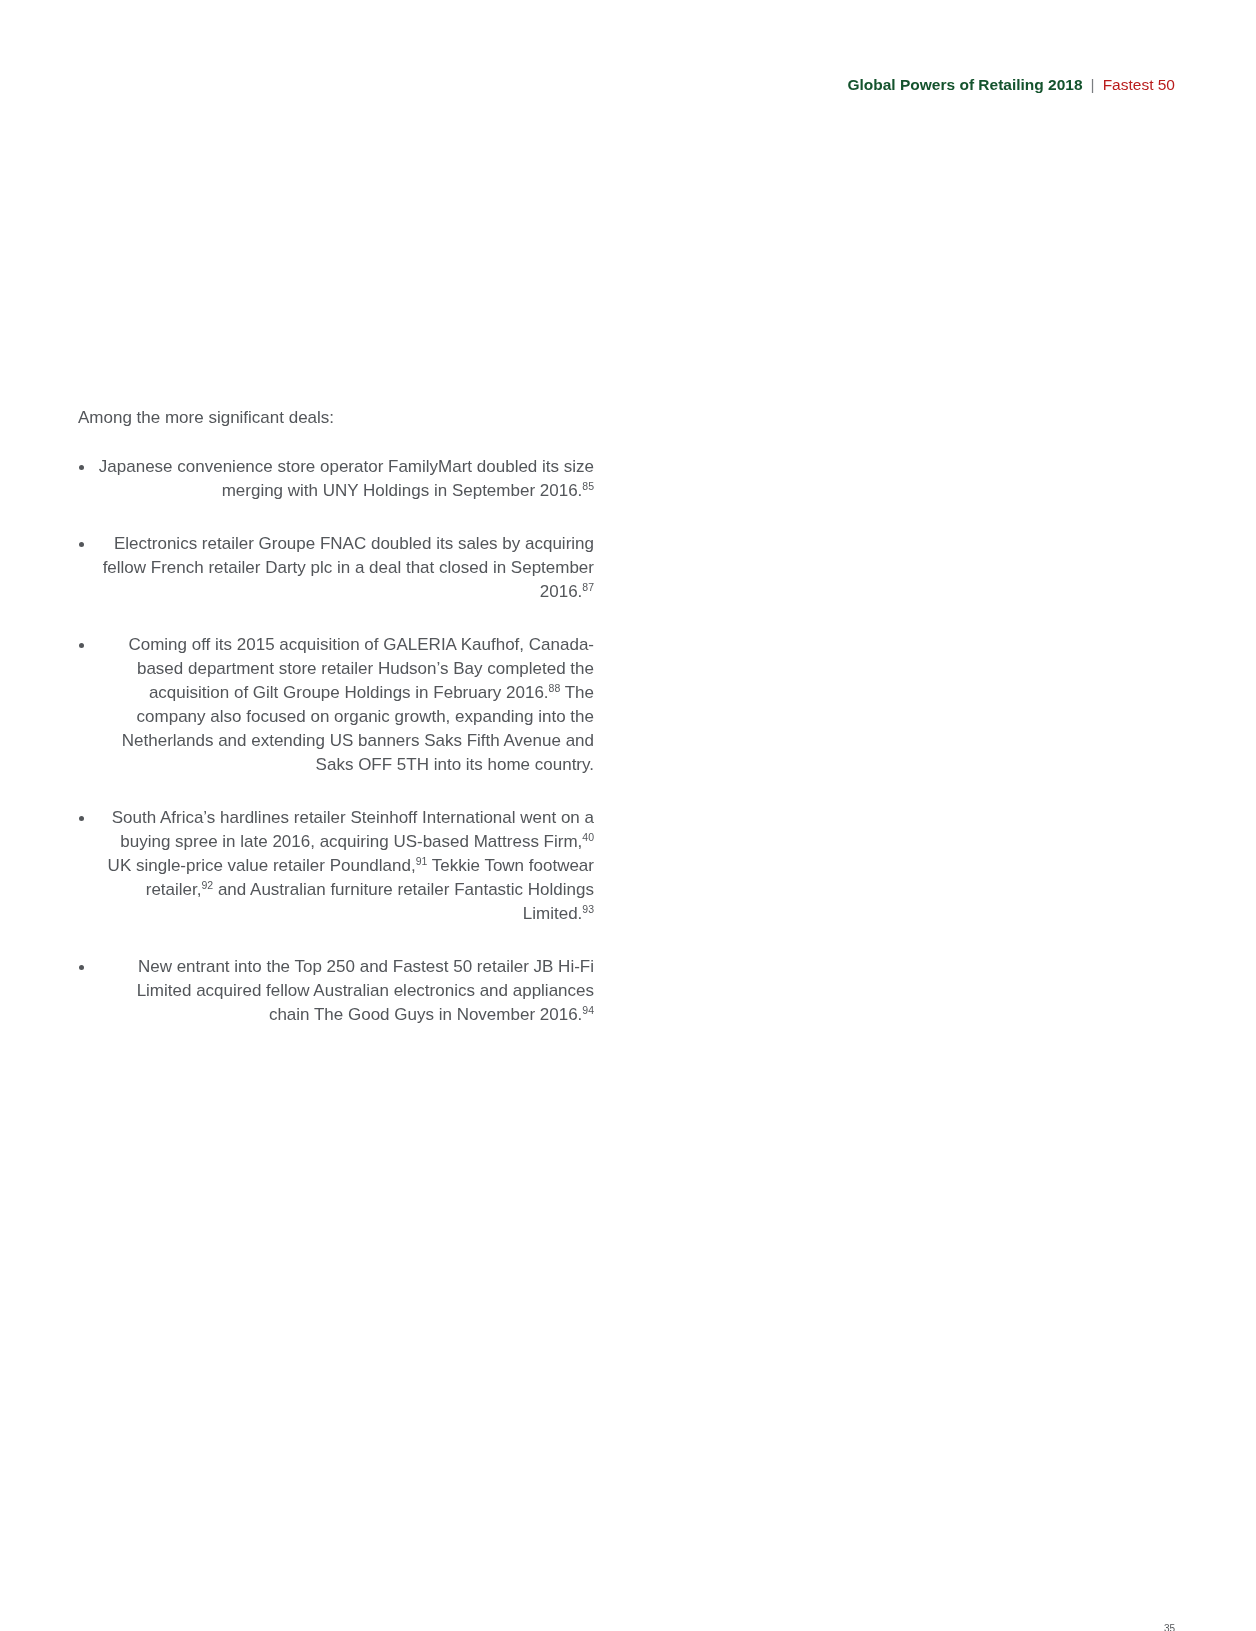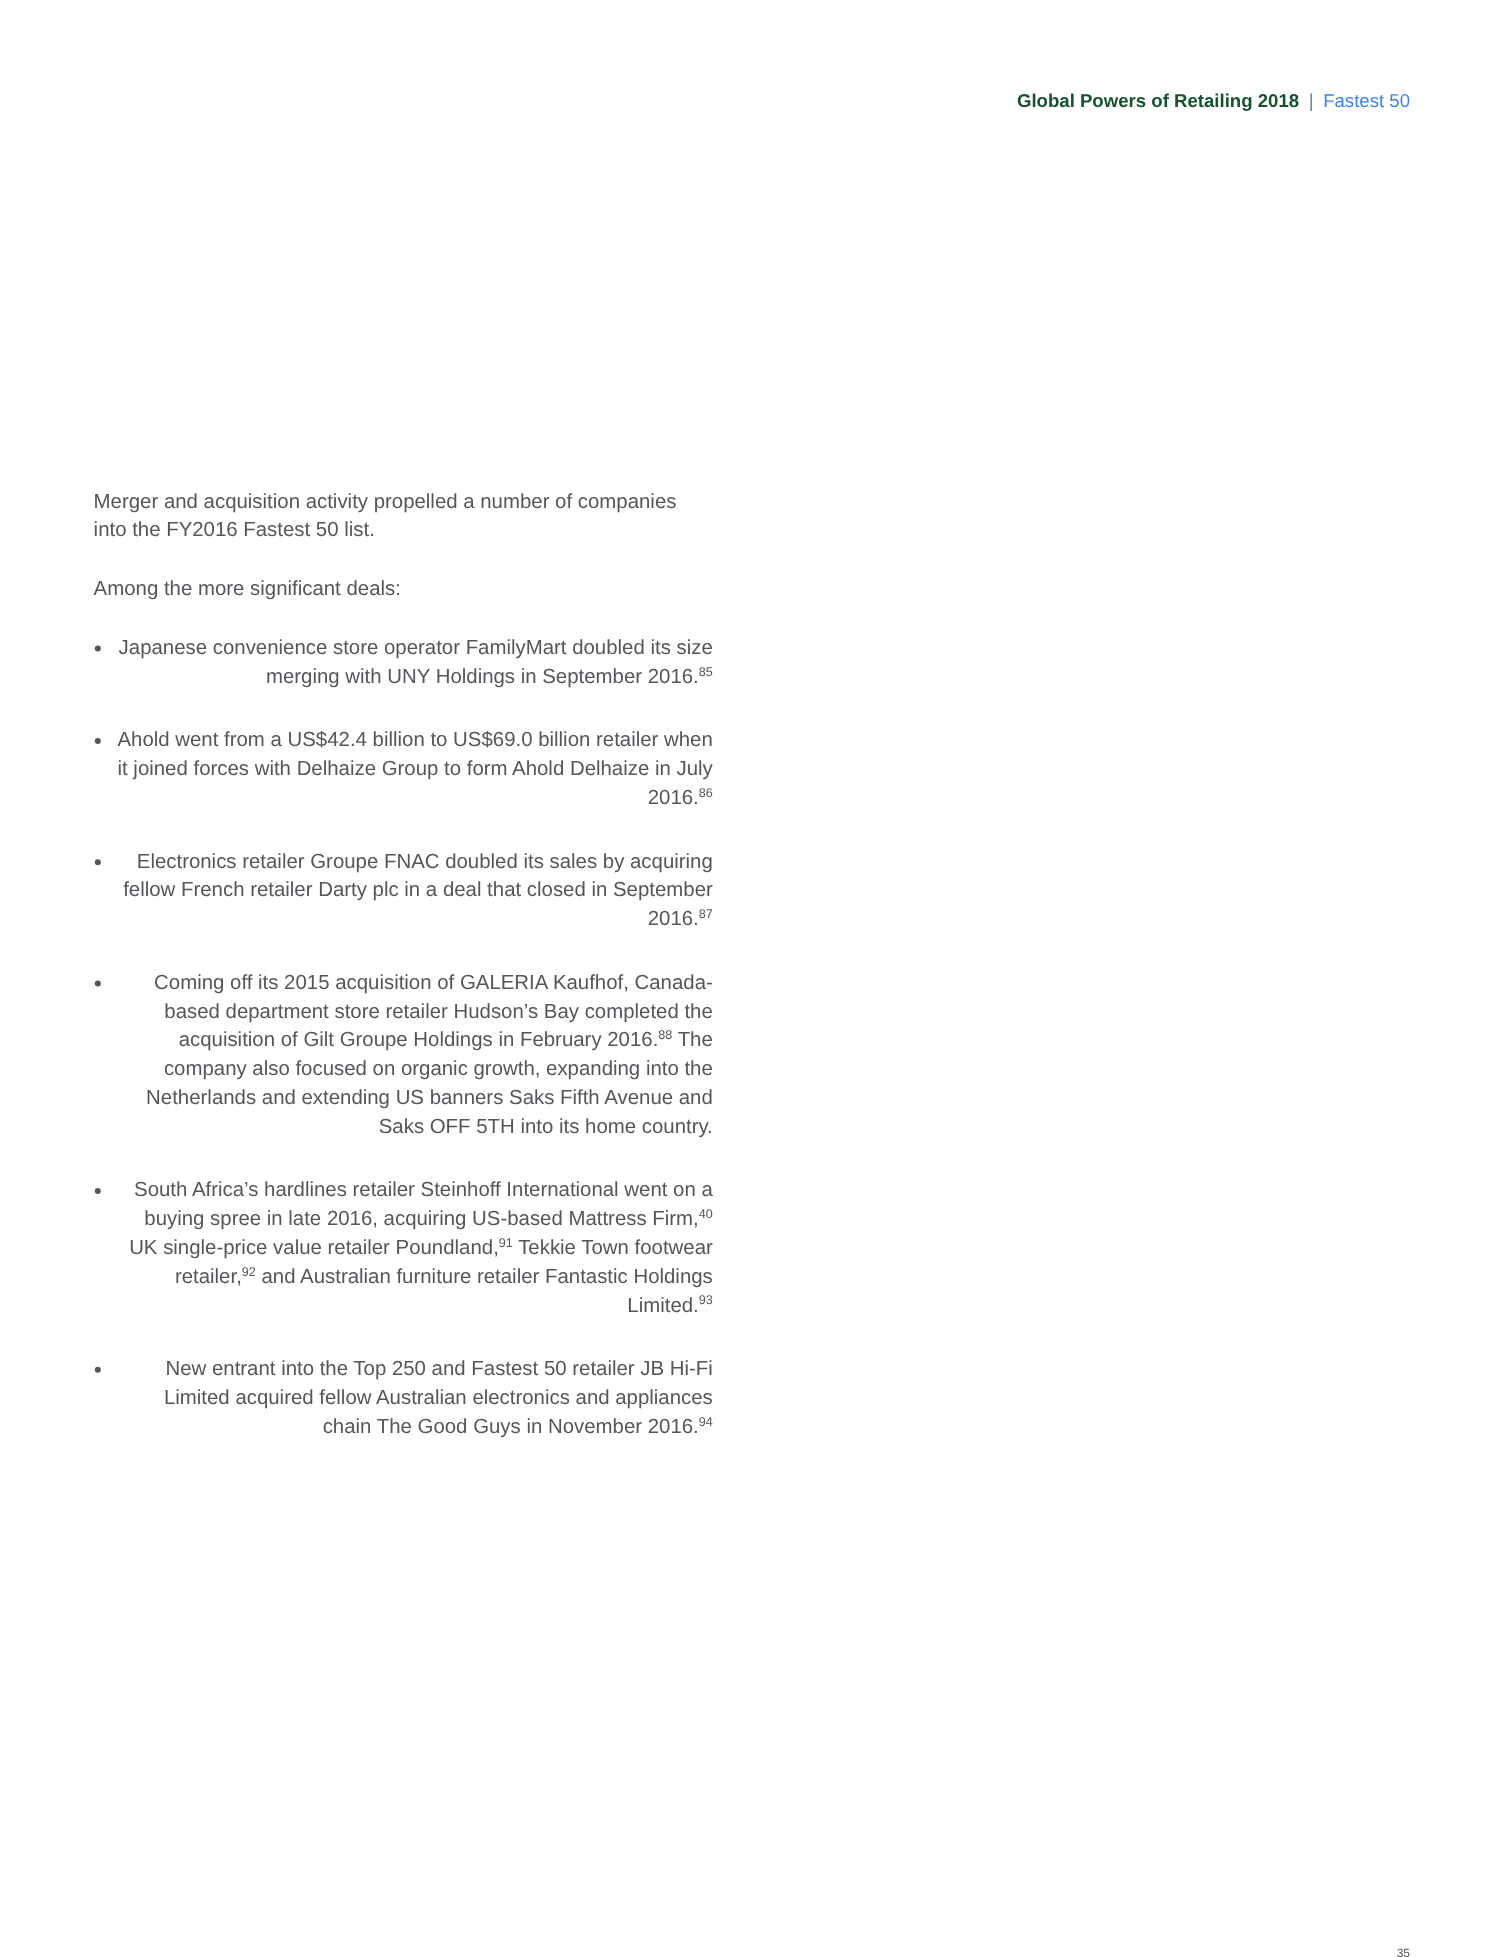--- a/index.html
+++ b/index.html
@@ -31,21 +31,21 @@
     font-weight: 700;
     color: #14532d;
   }
   .header-sep {
     color: #7a7d80;
     font-weight: 400;
     margin: 0 8px;
   }
   .header-section {
     font-weight: 400;
-    color: #3b82f6;
+    color: #b91c1c;
   }
   .content {
     position: absolute;
     left: 78px;
     top: 406px;
     width: 516px;
     font-size: 17px;
     line-height: 24px;
     color: #53565a;
   }
@@ -89,25 +89,23 @@
 </head>
 <body>
 
 <div class="page">
 
   <div class="header">
     <span class="header-bold">Global Powers of Retailing 2018</span><span class="header-sep">|</span><span class="header-section">Fastest 50</span>
   </div>
 
   <main class="content">
-    <p>Merger and acquisition activity propelled a number of companies into the FY2016 Fastest 50 list.</p>
     <p>Among the more significant deals:</p>
     <ul class="deals">
         <li>Japanese convenience store operator FamilyMart doubled its size merging with UNY Holdings in September 2016.<sup class="fn">85</sup></li>
-        <li>Ahold went from a US$42.4 billion to US$69.0 billion retailer when it joined forces with Delhaize Group to form Ahold Delhaize in July 2016.<sup class="fn">86</sup></li>
         <li>Electronics retailer Groupe FNAC doubled its sales by acquiring fellow French retailer Darty plc in a deal that closed in September 2016.<sup class="fn">87</sup></li>
         <li>Coming off its 2015 acquisition of GALERIA Kaufhof, Canada-based department store retailer Hudson’s Bay completed the acquisition of Gilt Groupe Holdings in February 2016.<sup class="fn">88</sup> The company also focused on organic growth, expanding into the Netherlands and extending US banners Saks Fifth Avenue and Saks OFF 5TH into its home country.</li>
         <li>South Africa’s hardlines retailer Steinhoff International went on a buying spree in late 2016, acquiring US-based Mattress Firm,<sup class="fn">40</sup> UK single-price value retailer Poundland,<sup class="fn">91</sup> Tekkie Town footwear retailer,<sup class="fn">92</sup> and Australian furniture retailer Fantastic Holdings Limited.<sup class="fn">93</sup></li>
         <li>New entrant into the Top 250 and Fastest 50 retailer JB Hi-Fi Limited acquired fellow Australian electronics and appliances chain The Good Guys in November 2016.<sup class="fn">94</sup></li>
       </ul>
   </main>
 
   <div class="page-number">35</div>
 
 </div>

